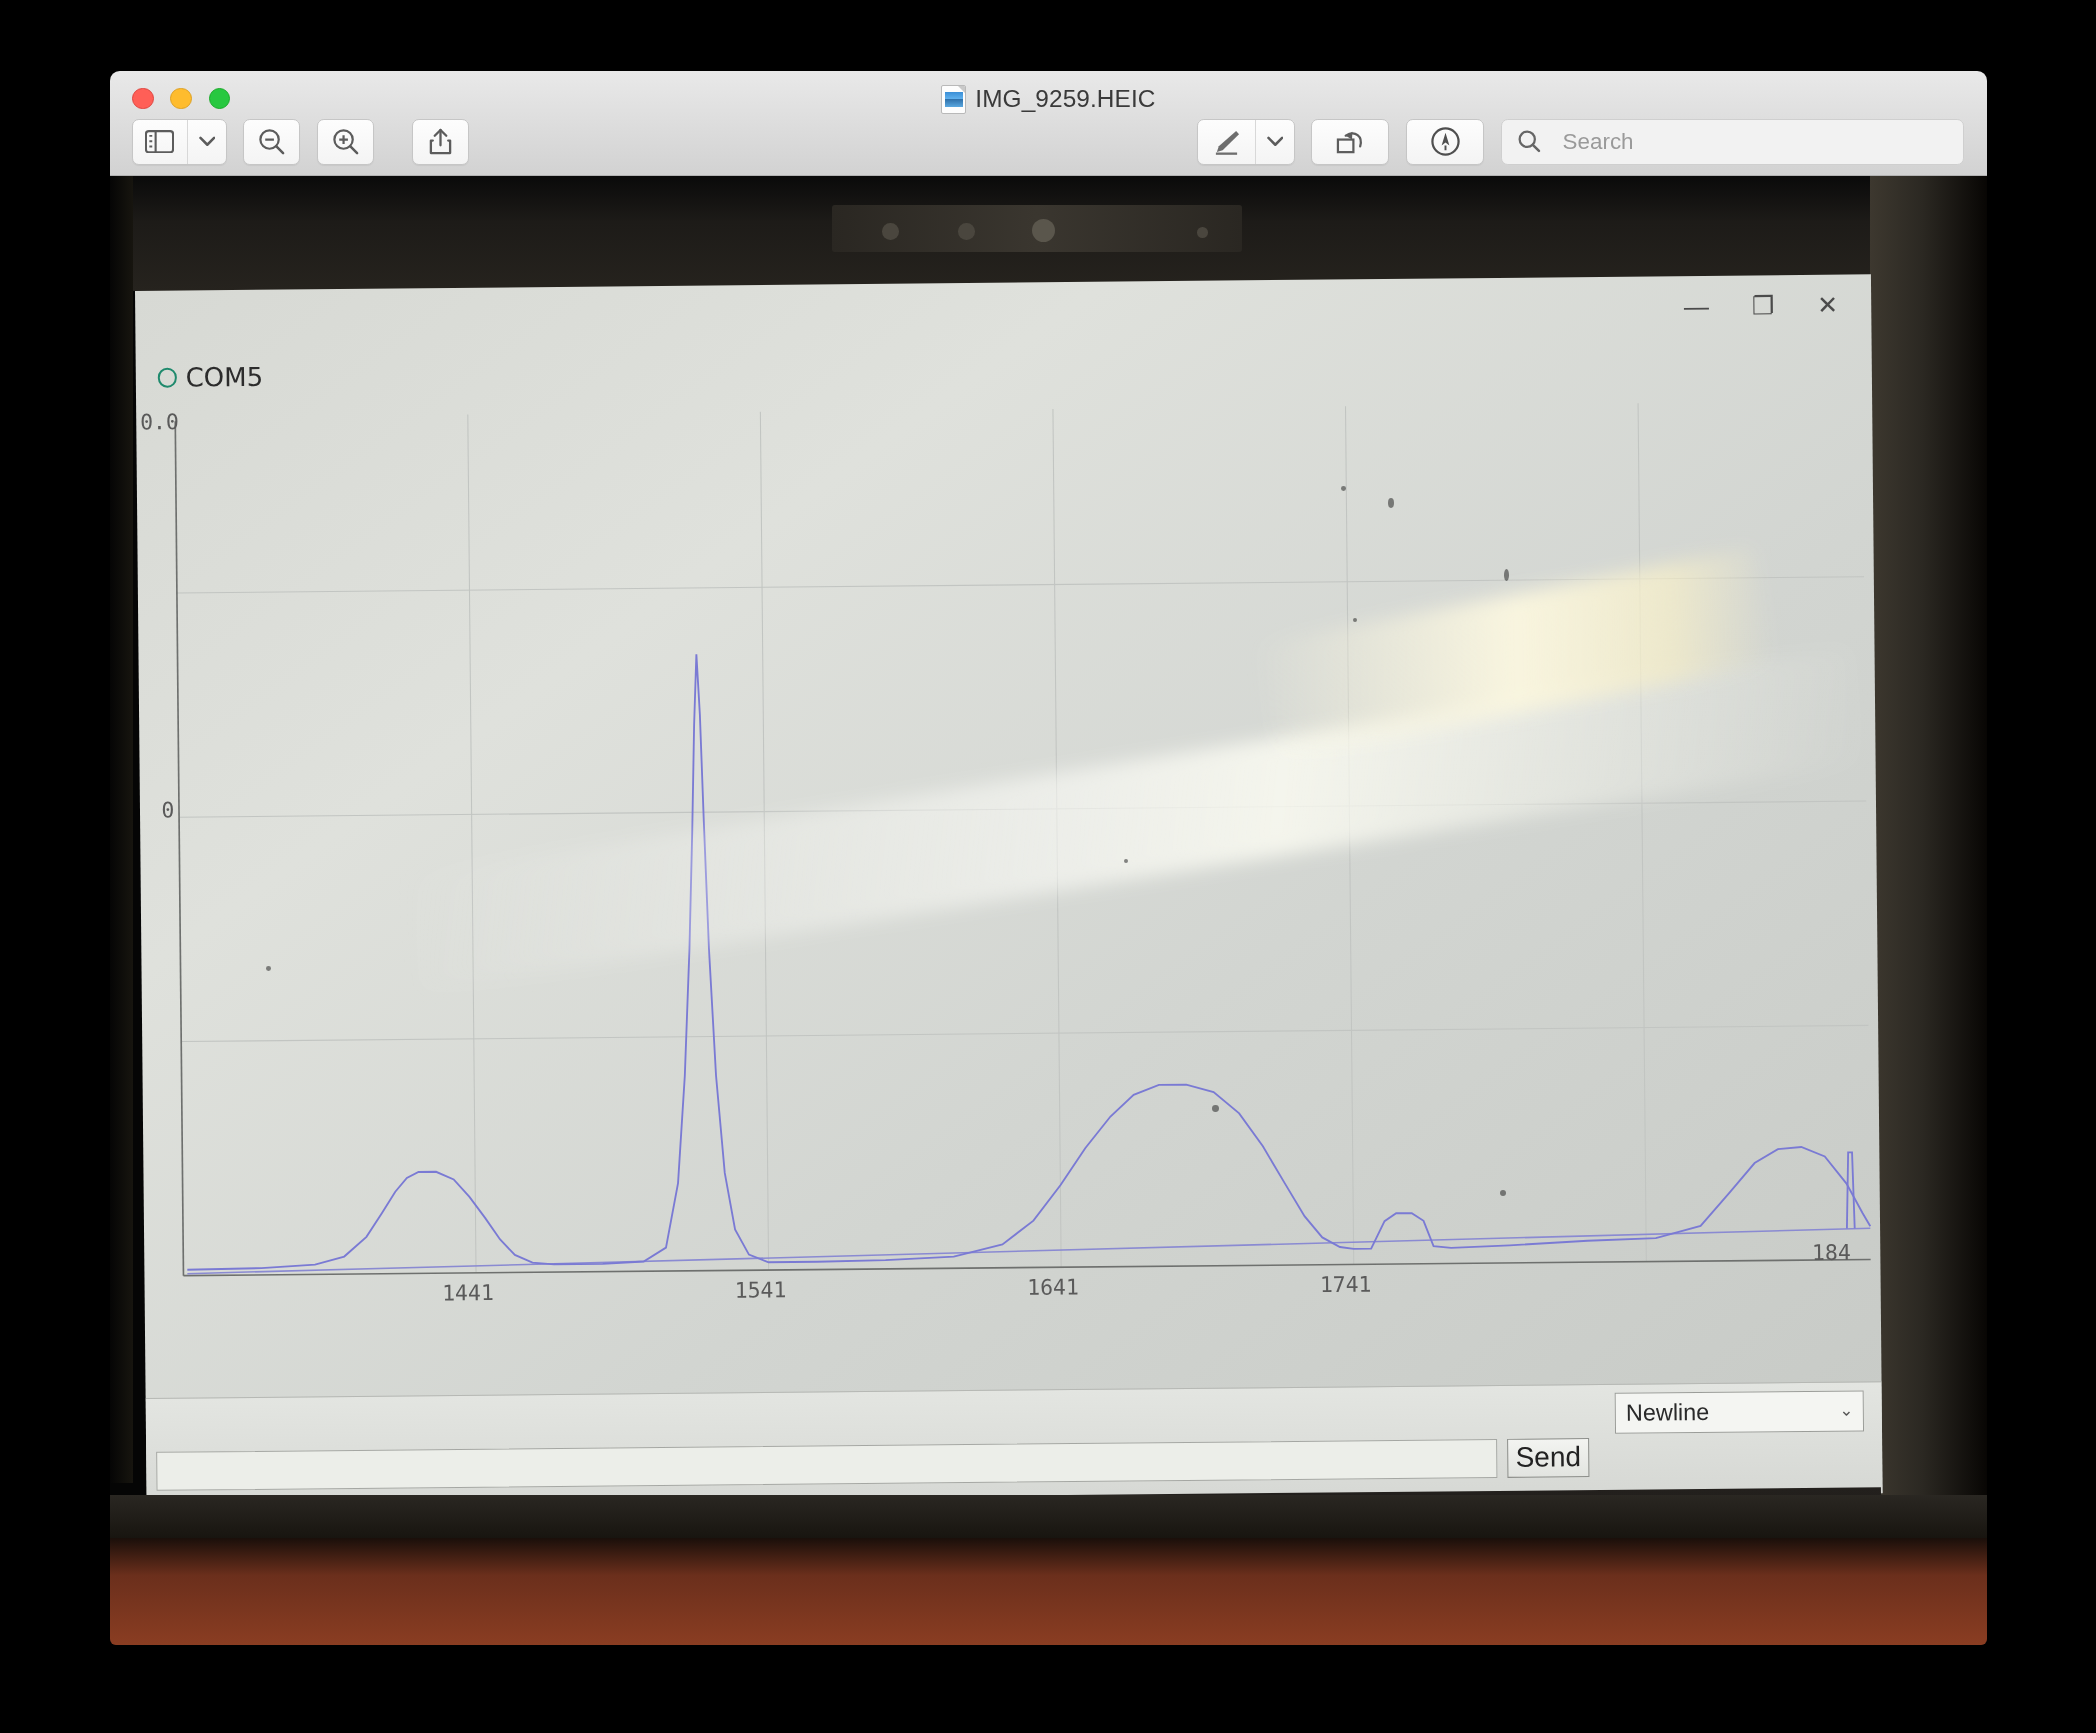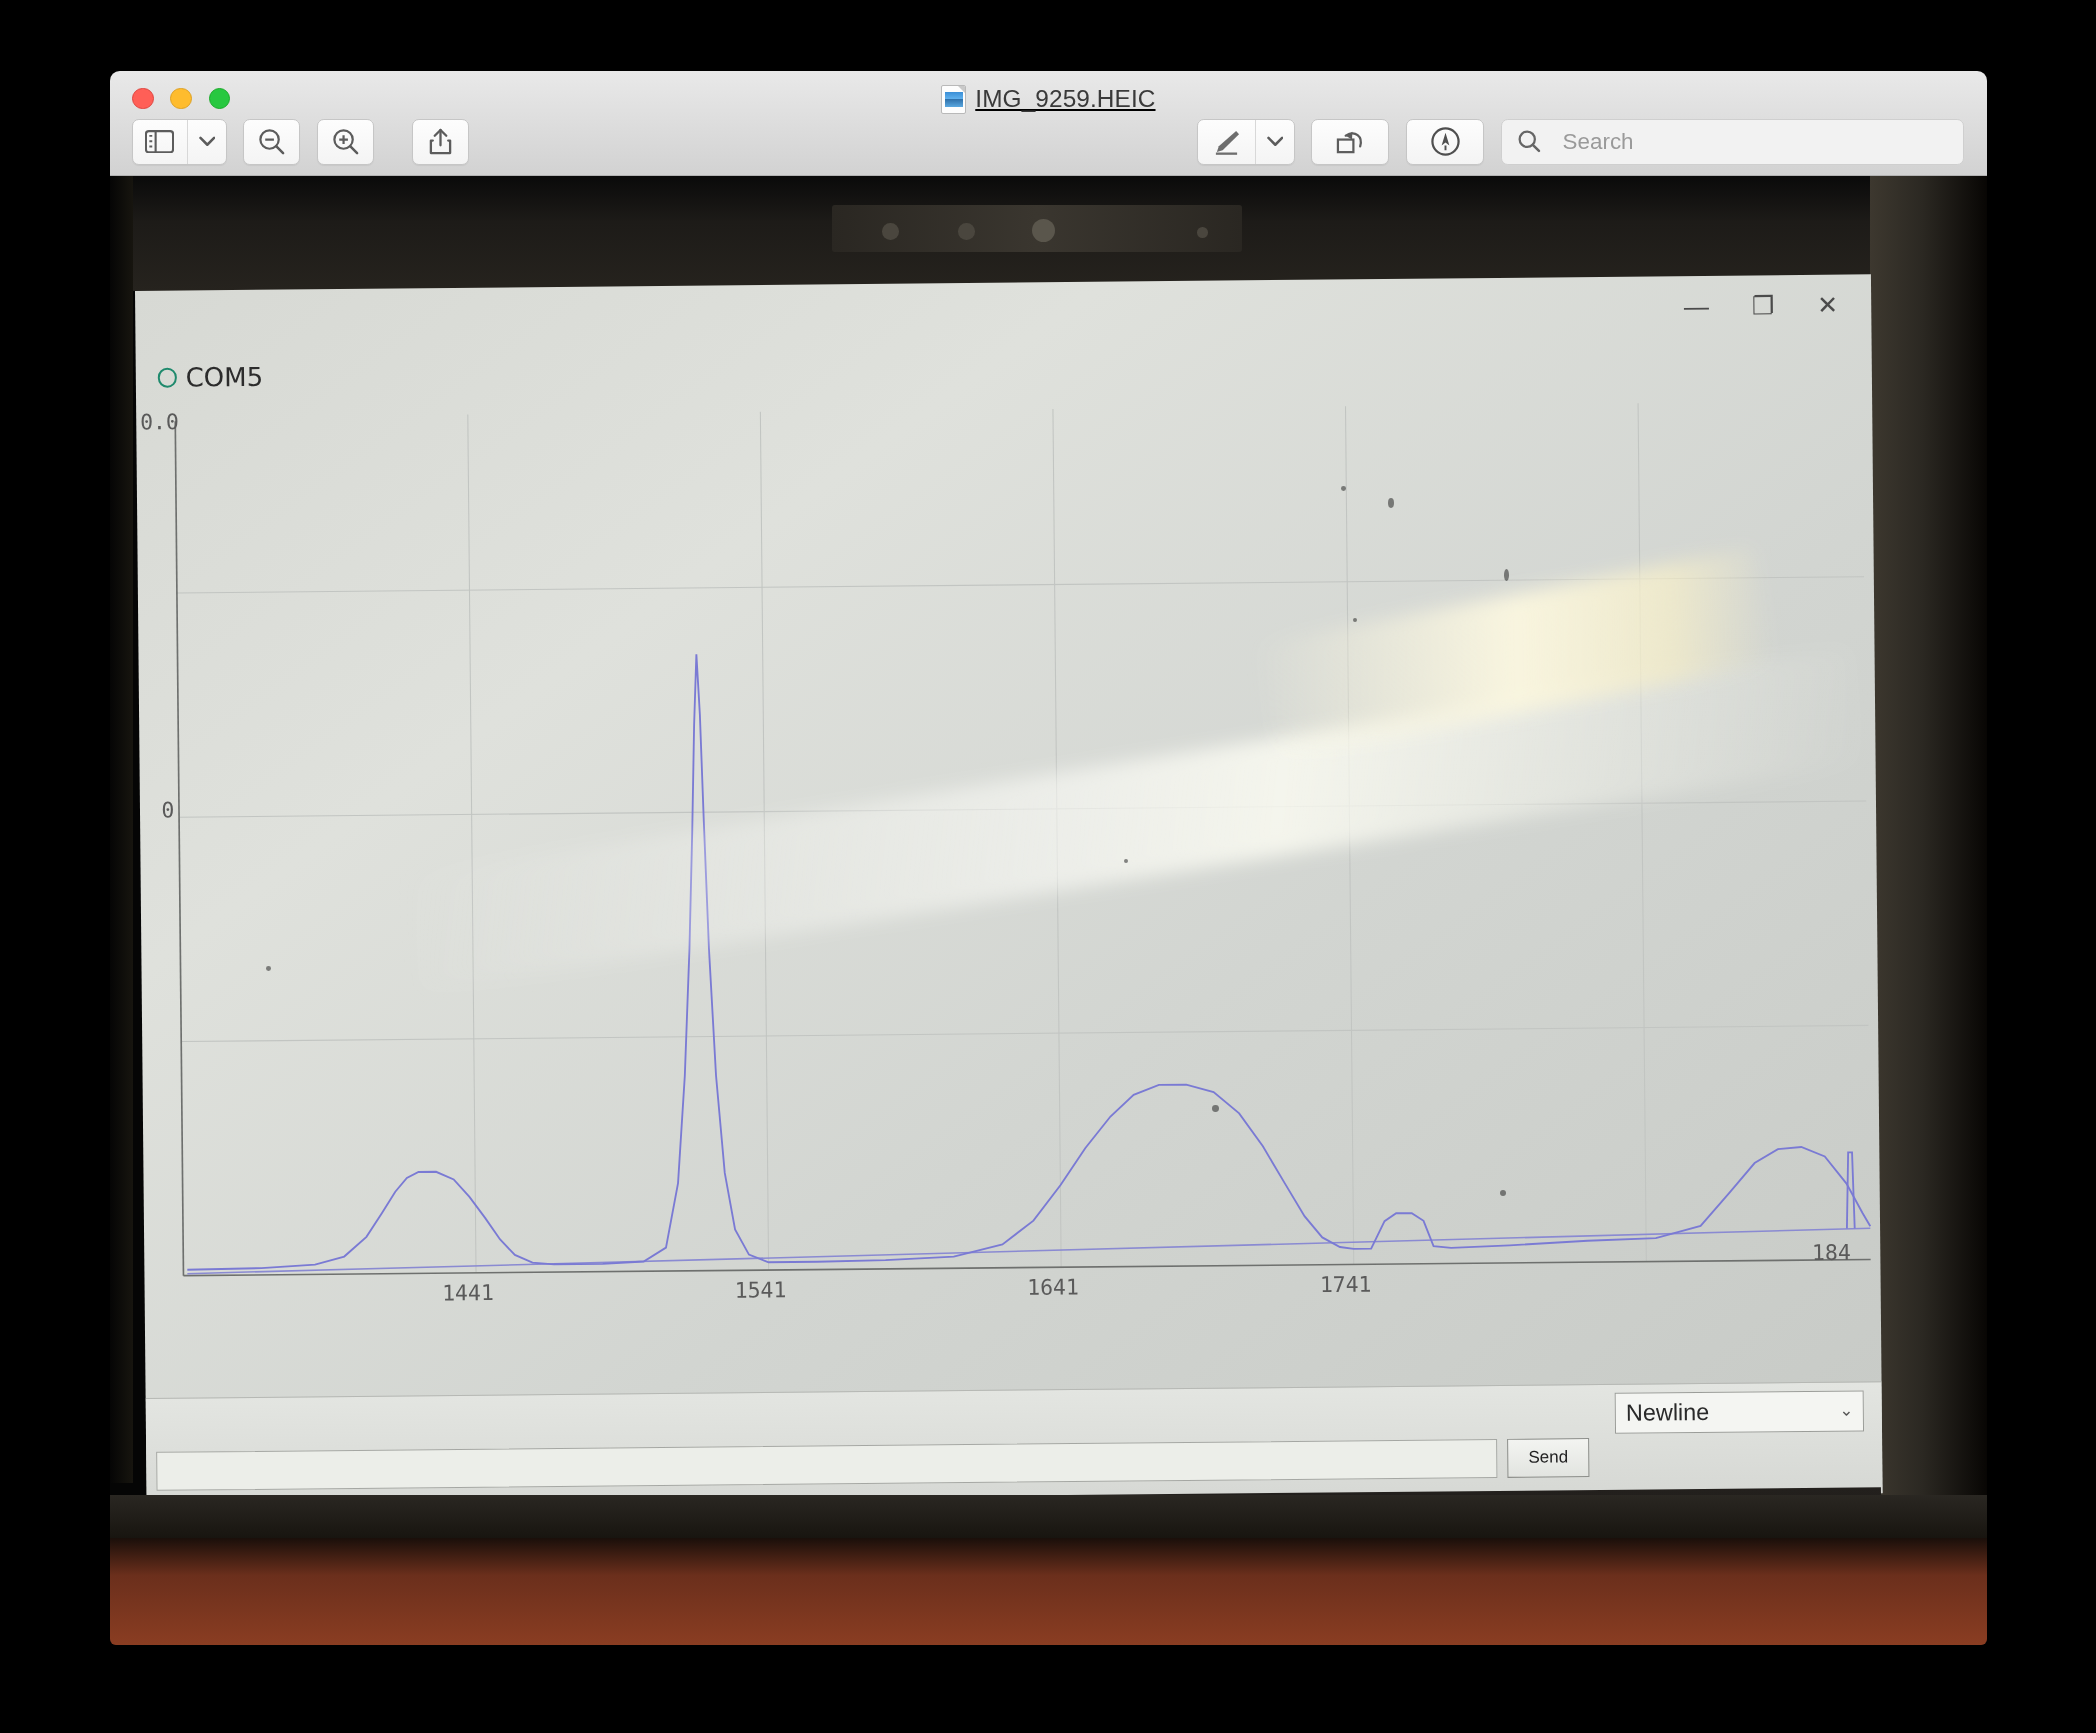--- a/index.html
+++ b/index.html
@@ -36,21 +36,20 @@
   .tl-close { background: #ff5f57; border: 0.5px solid #e0443e; }
   .tl-min   { background: #febc2e; border: 0.5px solid #dea123; }
   .tl-max   { background: #28c840; border: 0.5px solid #1aab29; }
 
   #title-group {
     position: absolute;
     left: 0; right: 0; top: 13.7px;
     display: flex; align-items: center; justify-content: center;
     gap: 8.8px;
     pointer-events: none;
-    text-decoration: underline;
   }
   #doc-icon {
     width: 25px; height: 29px;
     background: #fdfdfd;
     border: 1px solid #b9b9b9;
     border-radius: 2px;
     position: relative;
     overflow: hidden;
   }
   #doc-icon::before {
@@ -225,21 +224,21 @@
   }
   #send-input {
     flex: 1; height: 39px;
     background: #eceee9; border: 1px solid #a5a7a3;
   }
   #send-button {
     width: 82px; height: 39px;
     background: linear-gradient(to bottom, #f3f4f1, #e2e4e0);
     border: 1px solid #8e908c;
     display: flex; align-items: center; justify-content: center;
-    font-size: 17px; color: #222;
+    font-size: 28px; color: #222;
   }
 
   
   #taskbar {
     position: absolute;
     left: 25px; top: 1328px;
     width: 1746px; height: 94px;
     background: linear-gradient(to bottom, #23201d 0%, #1b1916 100%);
     transform: rotate(-0.55deg);
     transform-origin: left top;

